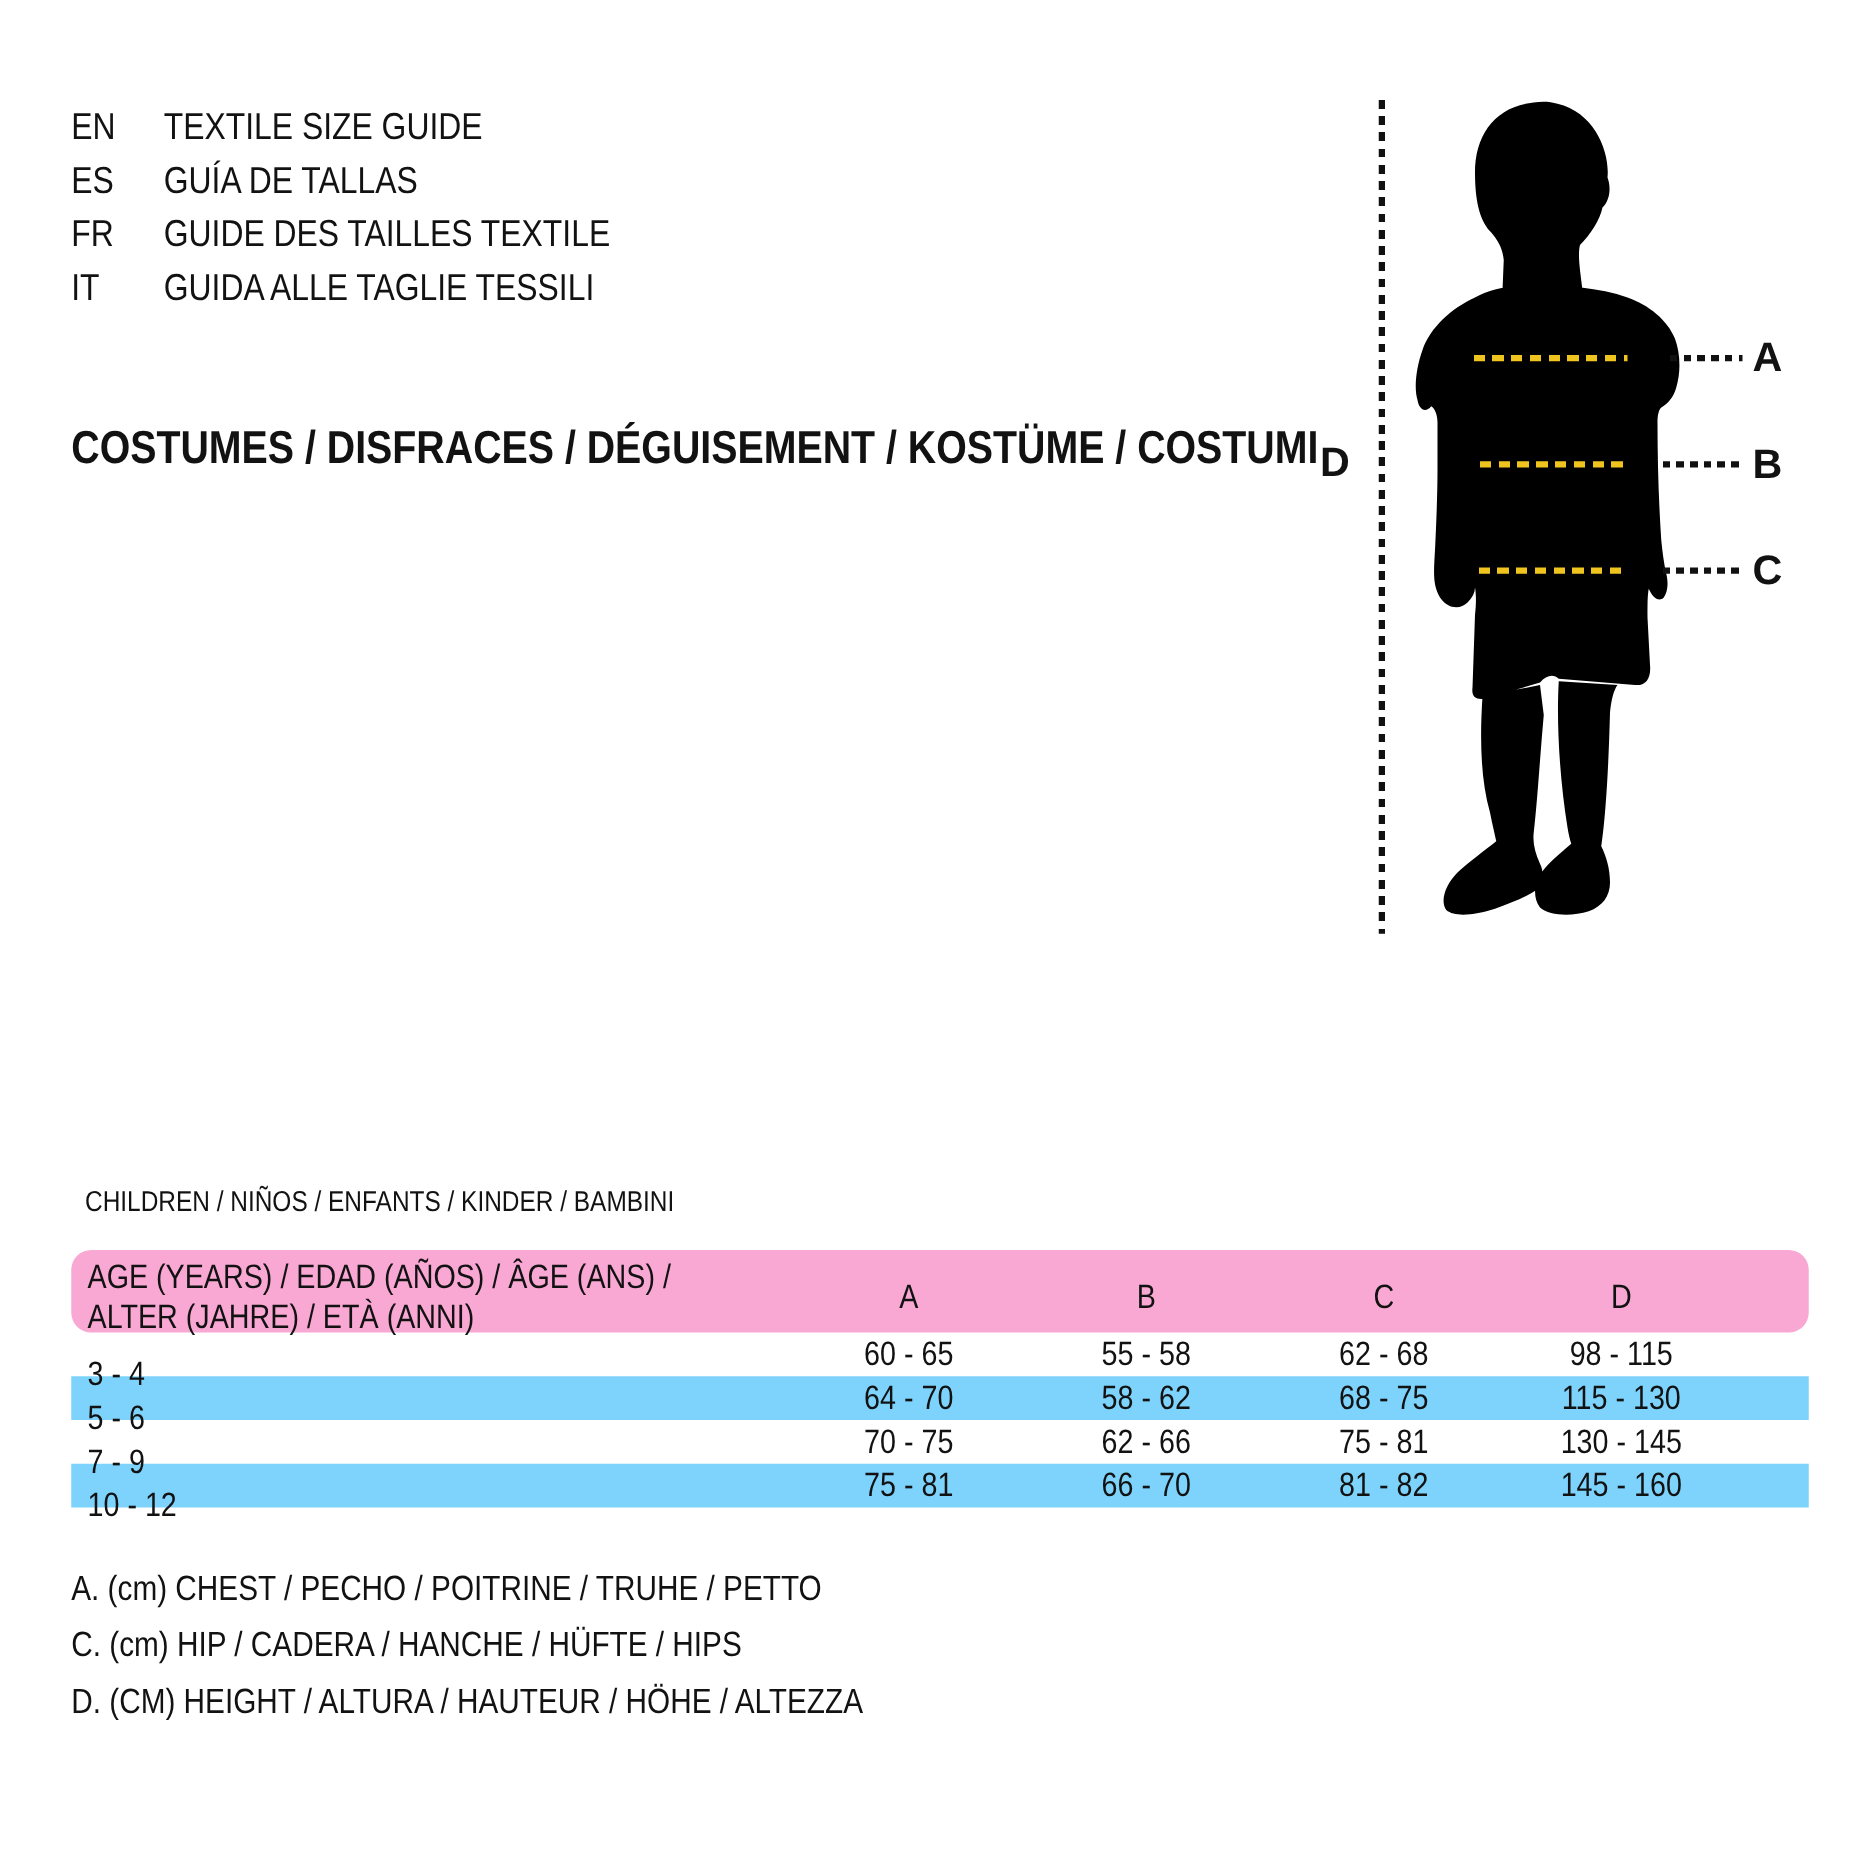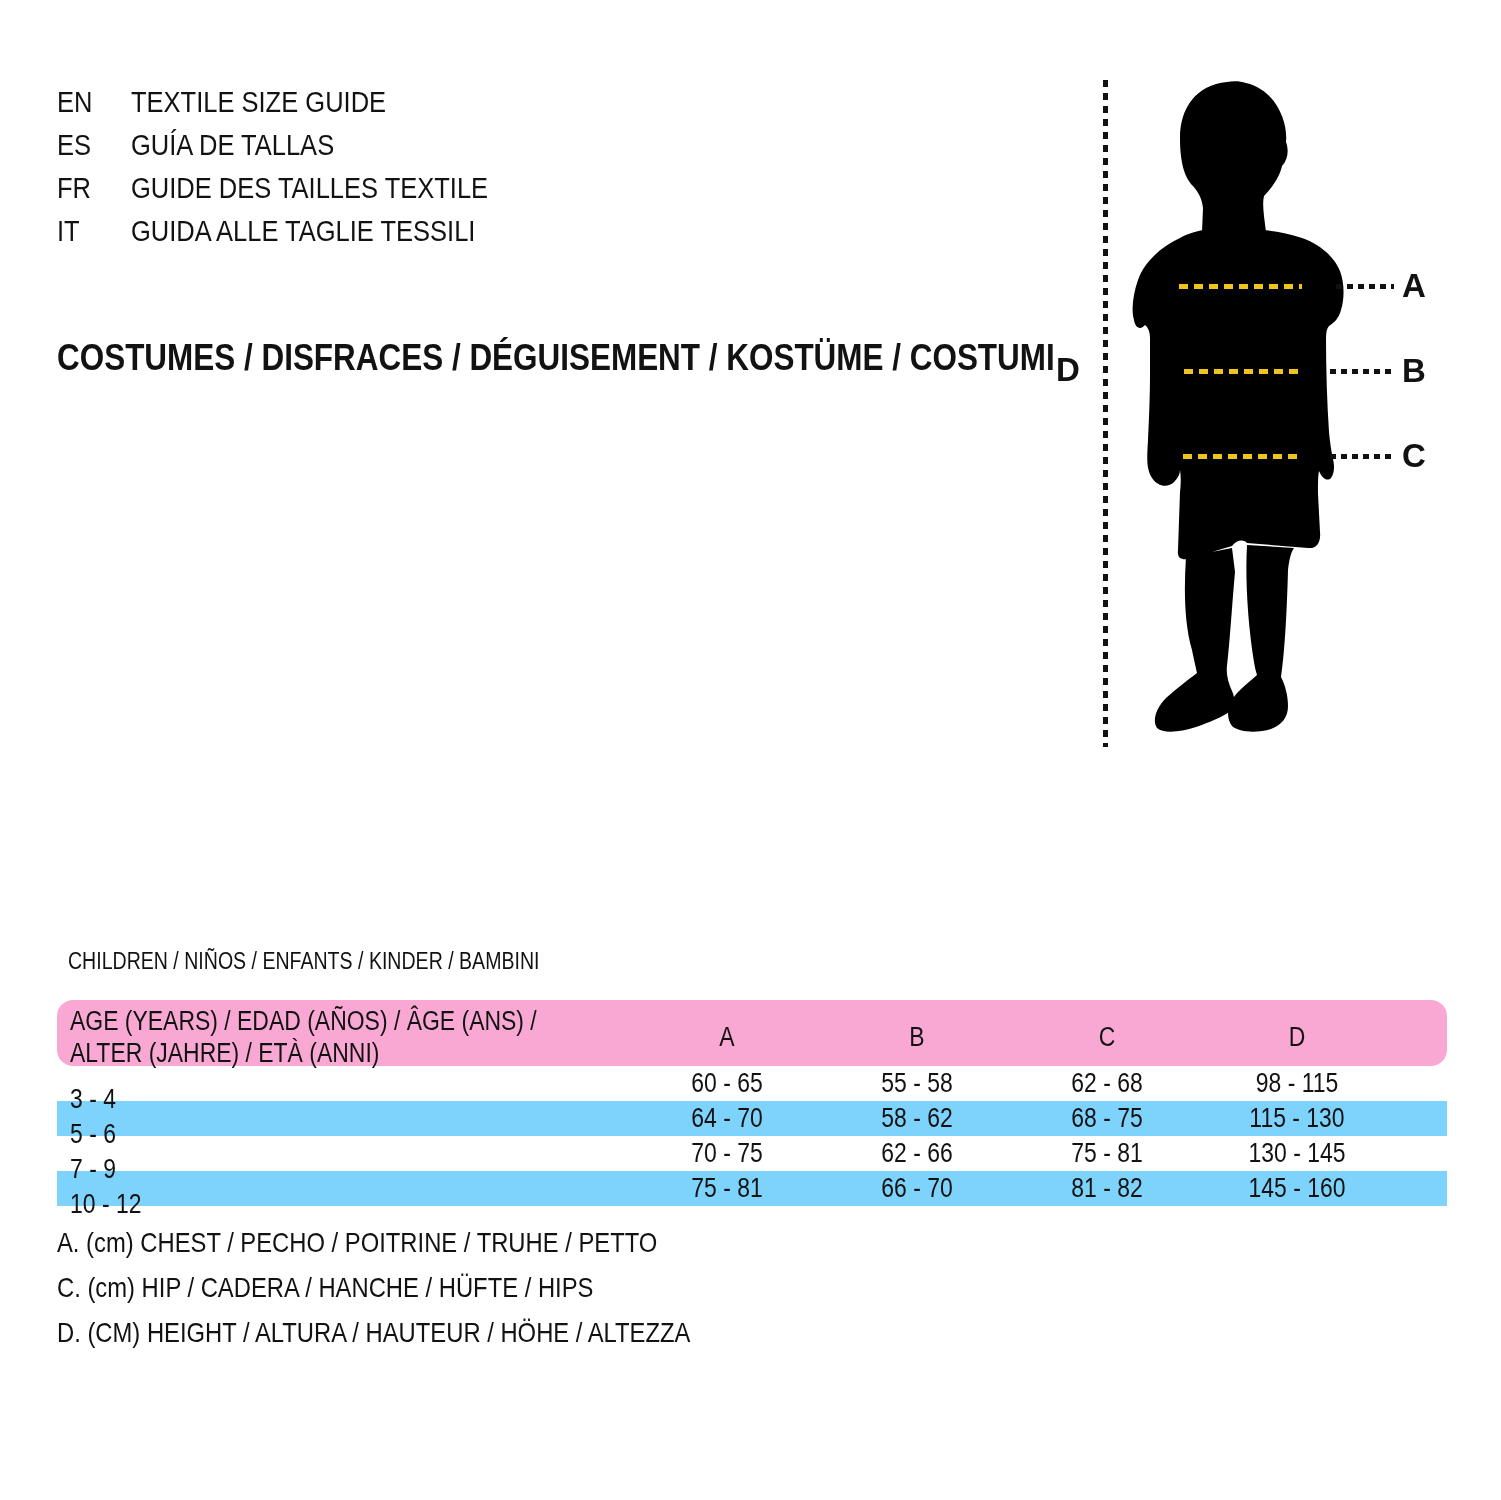--- a/index.html
+++ b/index.html
@@ -47,21 +47,21 @@
   .size-table{position:absolute;left:57px;top:1000px;width:1390px;}
   .thead{display:flex;background:#f9a8d4;height:66px;align-items:center;border-radius:16px;}
   .col-age{width:575px;padding:7px 0 0 13px;box-sizing:border-box;font-size:27px;line-height:32px;}
   .col-age div{display:block;transform:scaleX(.85);transform-origin:0 50%;white-space:nowrap;}
   .col-val{width:190px;text-align:center;font-size:27px;}
   .thead .col-val{padding-top:9px;}
   .trow{display:flex;height:35px;align-items:center;font-size:27px;}
   .trow.stripe{background:#7dd3fc;}
   .cell-age{width:575px;padding-left:13px;box-sizing:border-box;margin-top:32px;}
 
-  .legend{position:absolute;left:57px;top:1220px;}
+  .legend{position:absolute;left:57px;top:1248px;}
   .legend-row{height:45px;line-height:45px;font-size:28px;}
 </style>
 </head>
 <body>
 
 <div class="canvas">
 
   <div class="lang-block">
     <div class="lang-row">
       <span class="lang-code cond">EN</span><span class="cond">TEXTILE SIZE GUIDE</span>

